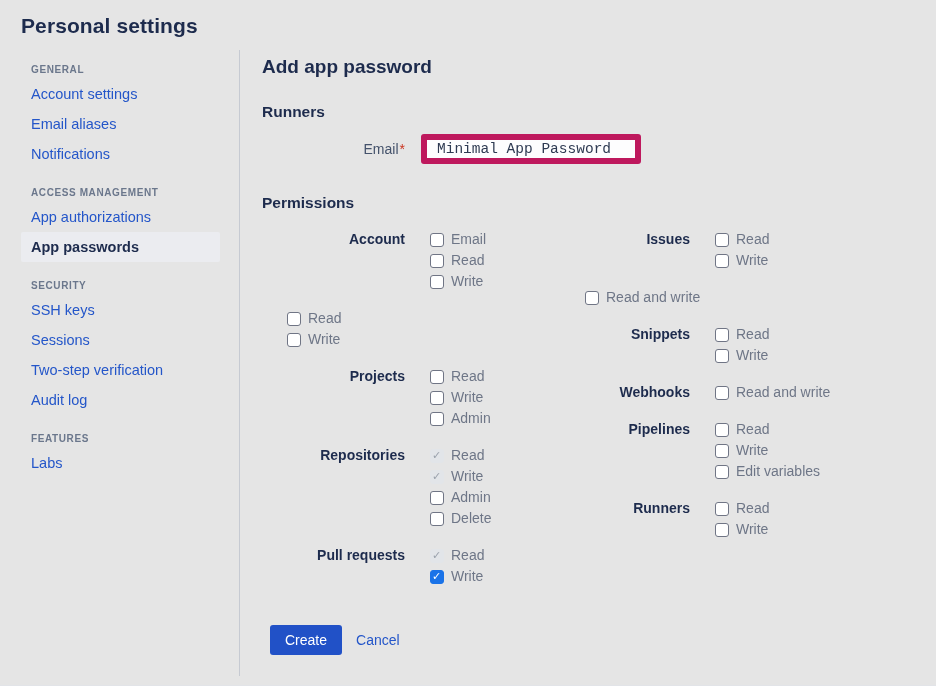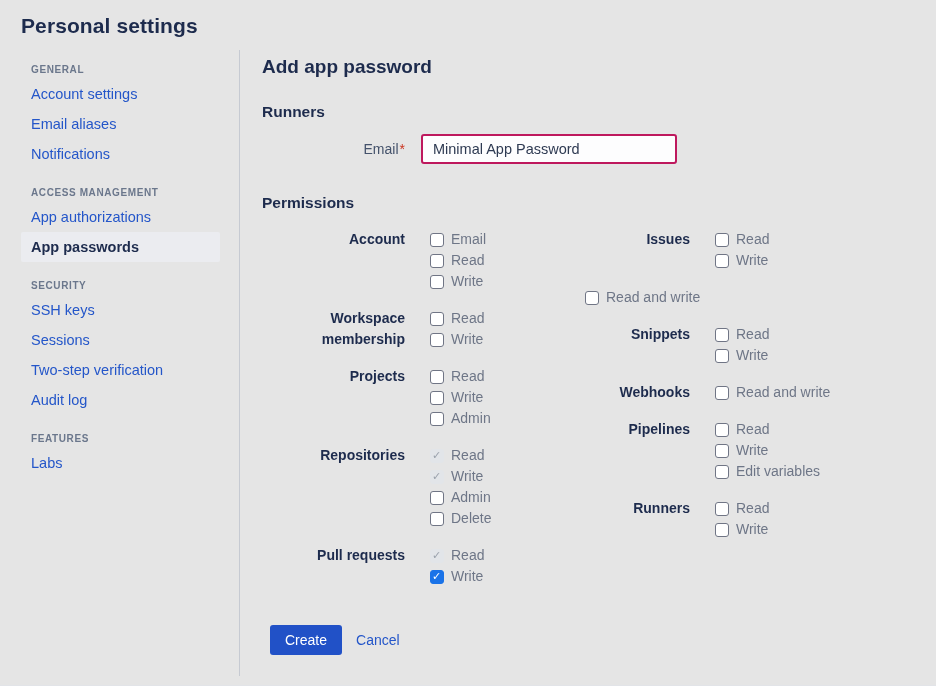--- a/index.html
+++ b/index.html
@@ -28,21 +28,21 @@
   .nav-item.selected{background:var(--selected-bg);color:var(--heading);font-weight:700;}
 
   
   .content{flex:1;padding:6px 0 0 22px;}
   .h2{font-size:19px;font-weight:700;color:var(--heading);}
   .h3{font-size:15.5px;font-weight:700;color:var(--heading);}
   .details-heading{margin-top:25px;}
   .field-row{display:flex;margin-top:13px;align-items:center;}
   .field-label{width:143px;text-align:right;font-size:14px;color:#44526b;padding-right:0;}
   .req{color:var(--required);margin-left:1px;}
-  .text-input{margin-left:16px;width:256px;height:30px;border:2px solid #be185d;border-radius:3px;background:#fdfdfe;padding:0 10px;font-size:14.5px;color:#2e3a52;font-family:Liberation Sans, sans-serif;outline:none;}
+  .text-input{margin-left:16px;width:220px;height:30px;border:6px solid #be185d;border-radius:3px;background:#fdfdfe;padding:0 10px;font-size:14.5px;color:#2e3a52;font-family:Liberation Mono, monospace;outline:none;}
   .permissions-heading{margin-top:30px;margin-bottom:17px;}
 
   .perm-grid{display:flex;align-items:flex-start;}
   .perm-col{display:flex;flex-direction:column;}
   .perm-col-1{width:298px;flex:0 0 298px;}
   .perm-col-1 .perm-label{width:143px;}
   .perm-col-2 .perm-label{width:130px;}
   .perm-group{display:flex;margin-bottom:16px;}
   .perm-label{text-align:right;font-size:14px;font-weight:700;color:var(--heading);line-height:21px;flex:0 0 auto;}
   .perm-opts{margin-left:16px;display:flex;flex-direction:column;}
@@ -122,21 +122,20 @@
                   <span class="cb unchecked"></span>
                   <span class="opt-text">Read</span>
                 </label>
                 <label class="opt-row">
                   <span class="cb unchecked"></span>
                   <span class="opt-text">Write</span>
                 </label>
               </div>
             </div>
             <div class="perm-group">
-              <div class="perm-label">Workspace membership</div>
               <div class="perm-opts">
                 <label class="opt-row">
                   <span class="cb unchecked"></span>
                   <span class="opt-text">Read</span>
                 </label>
                 <label class="opt-row">
                   <span class="cb unchecked"></span>
                   <span class="opt-text">Write</span>
                 </label>
               </div>

